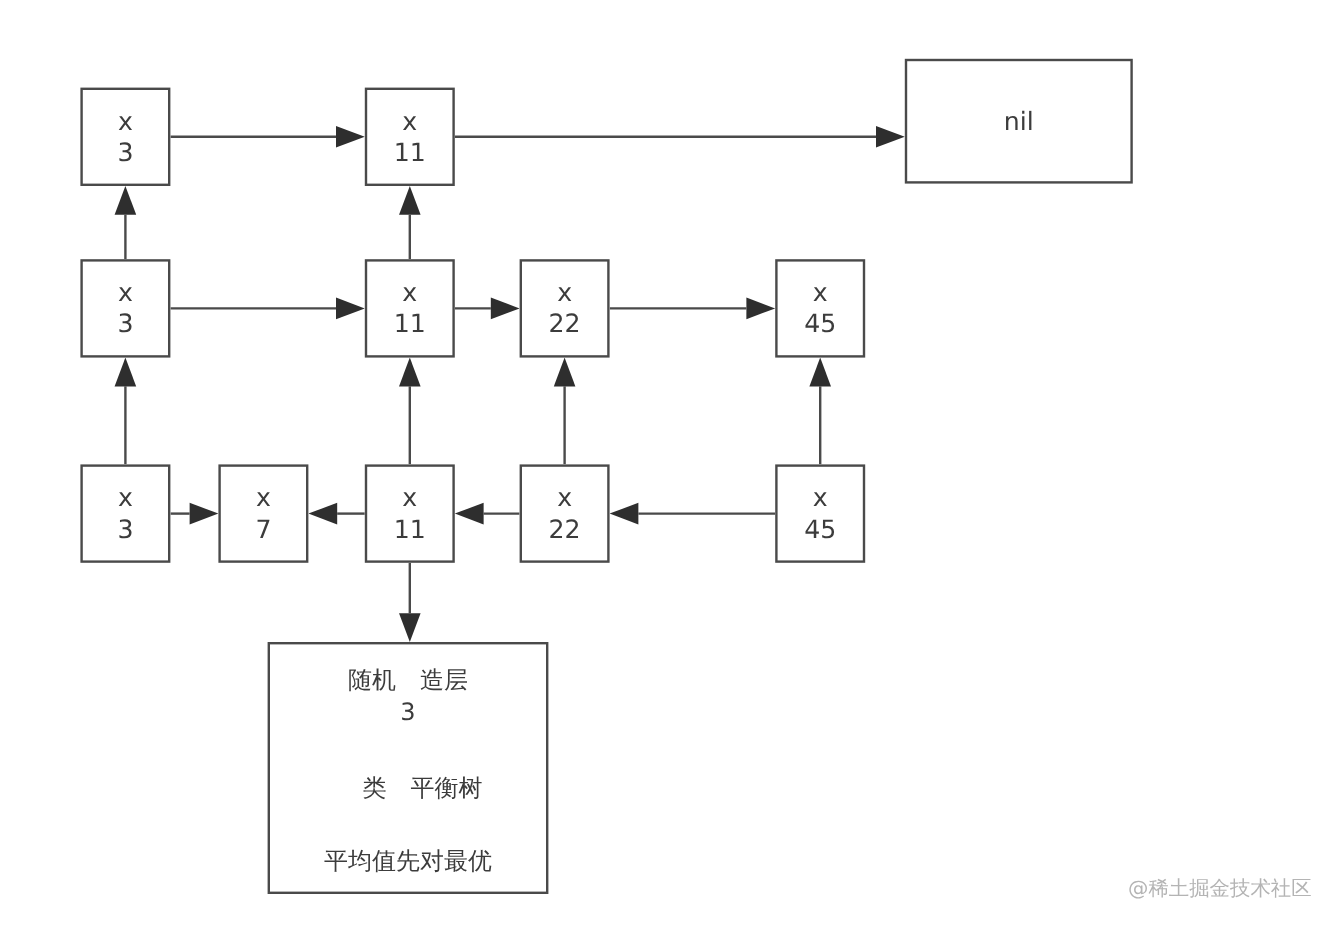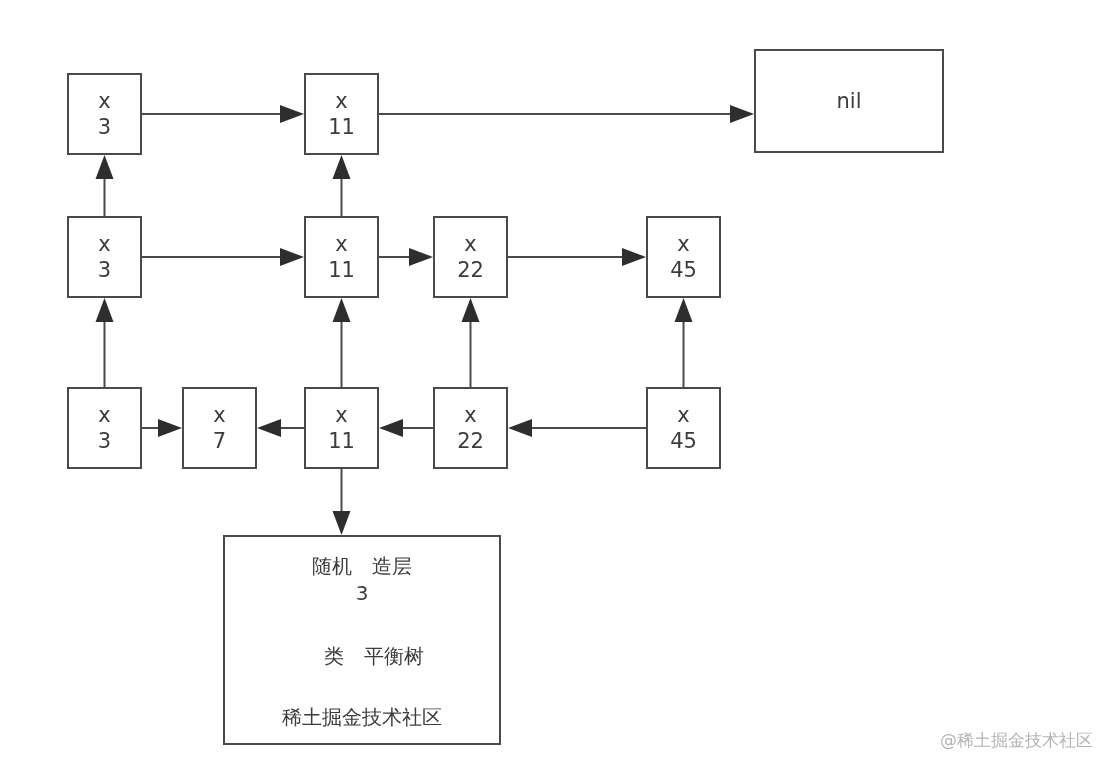--- a/index.html
+++ b/index.html
@@ -128,20 +128,20 @@
 </div>
 <div id="n-l0-22" class="node" style="left:433px;top:387px;width:75px;height:82px;">
   <span>x</span>
   <span>22</span>
 </div>
 <div id="n-l0-45" class="node" style="left:646px;top:387px;width:75px;height:82px;">
   <span>x</span>
   <span>45</span>
 </div>
 
-<div id="n-note" class="note" style="left:223px;top:535px;width:278px;height:210px;">
+<div id="n-note" class="note" style="left:223px;top:535px;width:234px;height:210px;">
   <div style="top:16px;">随机　造层</div>
   <div style="top:44px;">3</div>
   <div style="top:106px;padding-left:24px;">类　平衡树</div>
-  <div style="top:167px;">稀土掘金技术社区</div>
+  <div style="top:167px;">平均值先对最优</div>
 </div>
 
 <div class="watermark">@稀土掘金技术社区</div>
 
 </body></html>

